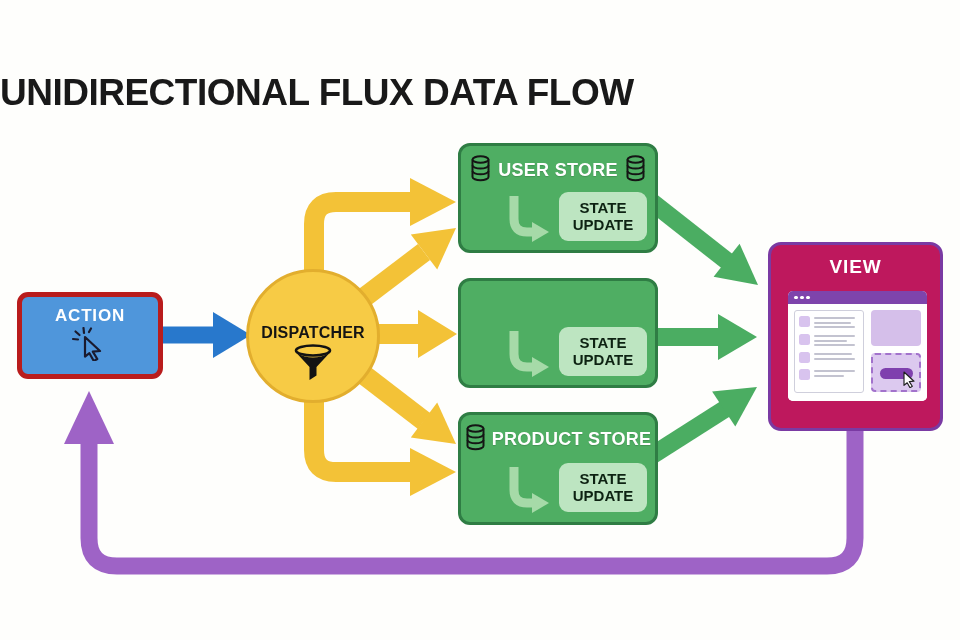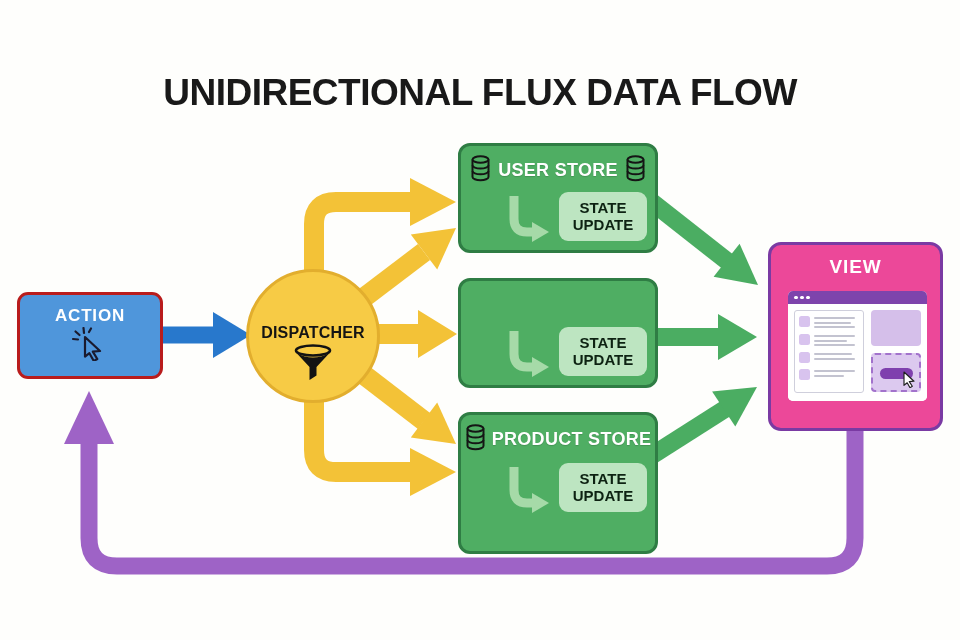--- a/index.html
+++ b/index.html
@@ -4,29 +4,29 @@
 <style>
   html,body{margin:0;padding:0;}
   body{
     width:960px;height:640px;position:relative;overflow:hidden;
     background:#fefefc;
     font-family:"Liberation Sans", sans-serif;
     -webkit-font-smoothing:antialiased;
   }
   .title{
     position:absolute;top:72px;left:0;width:960px;
-    text-align:center;font-size:37px;font-weight:700;color:#191919;
+    font-size:37px;font-weight:700;color:#191919;
     letter-spacing:-0.5px;
   }
   svg.arrows{position:absolute;left:0;top:0;z-index:1;}
   .node{position:absolute;z-index:2;box-sizing:border-box;}
 
   .action-box{
     left:17px;top:292px;width:146px;height:87px;
-    background:#4f96db;border:3px solid #b91c1c;border-radius:11px;
+    background:#4f96db;border:5px solid #b91c1c;border-radius:11px;
     display:flex;flex-direction:column;align-items:center;justify-content:center;gap:1px;
   }
   .action-box .lbl{color:#fff;font-size:17px;font-weight:700;letter-spacing:0.8px;}
 
   .dispatcher{
     left:246px;top:269px;width:134px;height:134px;border-radius:50%;
     background:#f7cb45;border:3px solid #e2ae2e;
     display:flex;flex-direction:column;align-items:center;justify-content:center;gap:2px;
   }
   .dispatcher .lbl{color:#141414;font-size:16px;font-weight:700;letter-spacing:0.2px;margin-top:40px;}
@@ -44,21 +44,21 @@
   }
   .state-badge{
     position:absolute;right:8px;top:46px;width:88px;padding:7px 0;
     background:#bde5c1;border-radius:9px;text-align:center;
     color:#0d2212;font-size:15px;font-weight:700;line-height:1.15;
   }
   .curve-arrow{position:absolute;left:44px;top:48px;}
 
   .view-box{
     left:768px;top:242px;width:175px;height:189px;
-    background:#ec4899;border:3px solid #7a3aa3;border-radius:13px;
+    background:#be185d;border:3px solid #7a3aa3;border-radius:13px;
   }
   .view-box .lbl{
     position:absolute;top:11px;left:0;width:100%;text-align:center;
     color:#fff;font-size:19px;font-weight:700;letter-spacing:0.8px;
   }
   .browser{
     position:absolute;left:17px;top:46px;width:139px;height:110px;
     background:#fff;border-radius:5px;overflow:hidden;
   }
   .browser-bar{height:13px;background:#7e44ac;display:flex;align-items:center;gap:2.5px;padding-left:6px;}
@@ -200,21 +200,21 @@
       <path d="M9,2 V25 Q9,38 22,38 H27" fill="none" stroke="#a6daa8" stroke-width="9"></path>
       <polygon points="27,28 44,38 27,48" fill="#a6daa8"></polygon>
     </svg>
   </span>
   <div class="state-badge">
     <span>STATE</span><br>
     <span>UPDATE</span>
   </div>
 </div>
 
-<div class="node store" style="left:458px;top:412px;height:142px;">
+<div class="node store" style="left:458px;top:412px;height:113px;">
   <div class="store-head" style="gap:6px;">
     <span>
       <svg width="21" height="27" viewBox="0 0 21 27">
         <g fill="none" stroke="#151515" stroke-width="2">
           <ellipse cx="10.5" cy="4.5" rx="8" ry="3.2"></ellipse>
           <path d="M2.5,4.5 V22 A8,3.2 0 0 0 18.5,22 V4.5"></path>
           <path d="M2.5,10.3 A8,3.2 0 0 0 18.5,10.3"></path>
           <path d="M2.5,16.1 A8,3.2 0 0 0 18.5,16.1"></path>
         </g>
       </svg>

